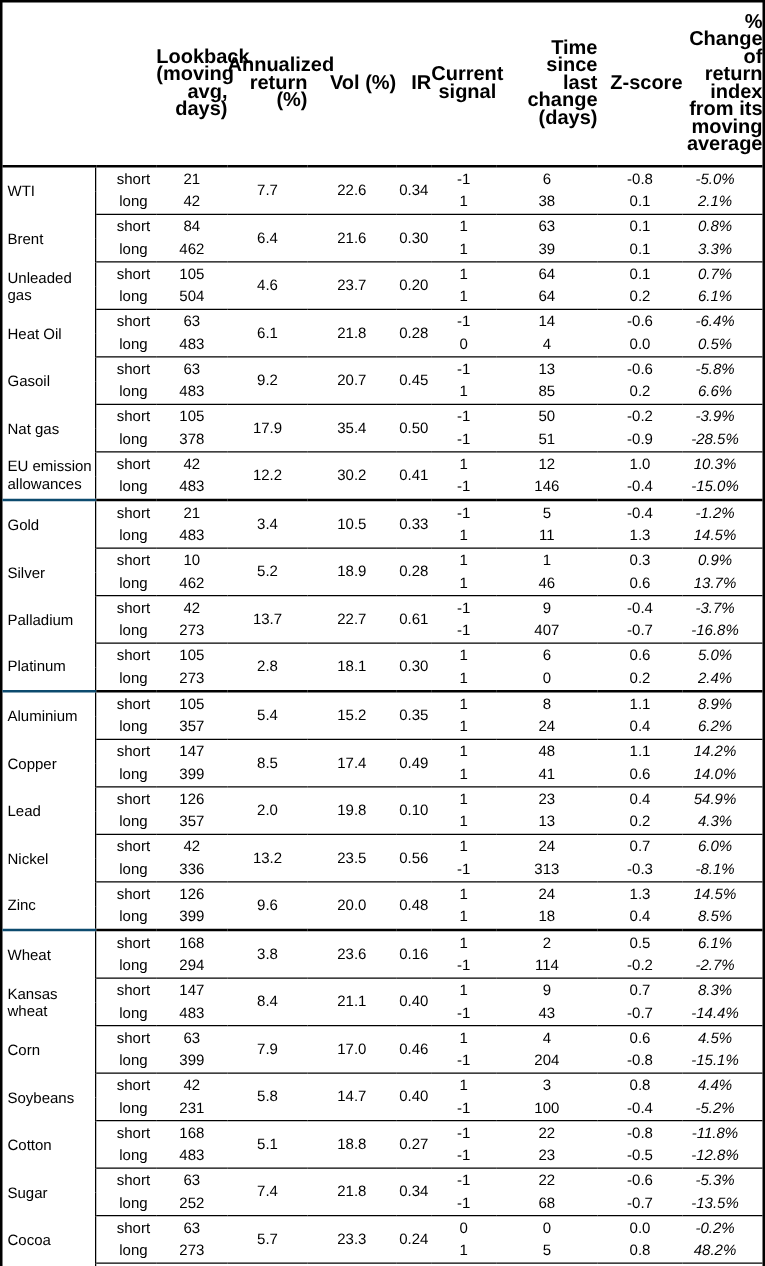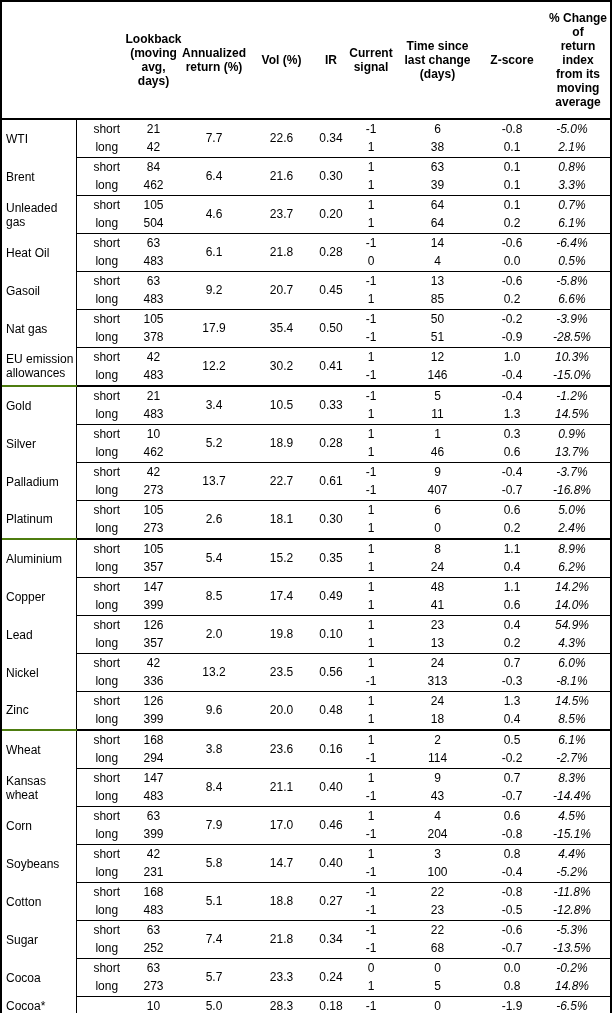--- a/index.html
+++ b/index.html
@@ -24,27 +24,27 @@
   col.c-lookback { width: 57px; }
   col.c-annualized { width: 64px; }
   col.c-vol { width: 71px; }
   col.c-ir { width: 28px; }
   col.c-signal { width: 52px; }
   col.c-time_since { width: 81px; }
   col.c-zscore { width: 68px; }
   col.c-pct_change { width: 64px; }
   thead th {
     font-weight: bold;
-    text-align: center;
+    text-align: right;
     vertical-align: middle;
     white-space: pre-line;
     line-height: 14px;
     padding: 9px 0;
     border-bottom: 2px solid #000;
-    font-size: 12px;
+    font-size: 16px;
   }
   tbody td {
     height: 18.5px;
     line-height: 13px;
     padding: 0;
     vertical-align: middle;
     text-align: center;
     overflow: hidden;
   }
   td.name {
@@ -54,21 +54,21 @@
   }
   td.horizon {
     text-align: center;
     padding-left: 12px;
     border-left: 1px solid #000;
   }
   td.pct { text-align: center; padding-right: 12px; font-style: italic; }
   tr.group-start > td { border-top: 1px solid #000; }
   tr.group-start > td.name { border-top: 0; }
   tr.section-start > td { border-top: 2px solid #000; }
-  tr.section-start > td.name { border-top: 2px solid #4d7c0f; }
+  tr.section-start > td.name { border-top: 2px solid #0c4a6e; }
 </style>
 </head>
 <body>
 
 <div class="frame">
   <table>
     <colgroup>
       <col class="c-name">
         <col class="c-horizon">
         <col class="c-lookback">
@@ -302,21 +302,21 @@
           <td class="num">273</td>
           <td class="num">-1</td>
           <td class="num">407</td>
           <td class="num">-0.7</td>
           <td class="num pct">-16.8%</td>
         </tr>
         <tr class="group-start">
           <td class="name" rowspan="2">Platinum</td>
           <td class="horizon">short</td>
           <td class="num">105</td>
-          <td class="num merged" rowspan="2">2.6</td>
+          <td class="num merged" rowspan="2">2.8</td>
           <td class="num merged" rowspan="2">18.1</td>
           <td class="num merged" rowspan="2">0.30</td>
           <td class="num">1</td>
           <td class="num">6</td>
           <td class="num">0.6</td>
           <td class="num pct">5.0%</td>
         </tr>
         <tr>
           <td class="horizon">long</td>
           <td class="num">273</td>
@@ -556,21 +556,21 @@
           <td class="num">0</td>
           <td class="num">0.0</td>
           <td class="num pct">-0.2%</td>
         </tr>
         <tr>
           <td class="horizon">long</td>
           <td class="num">273</td>
           <td class="num">1</td>
           <td class="num">5</td>
           <td class="num">0.8</td>
-          <td class="num pct">14.8%</td>
+          <td class="num pct">48.2%</td>
         </tr>
         <tr class="group-start">
           <td class="name">Cocoa*</td>
           <td class="horizon"></td>
           <td class="num">10</td>
           <td class="num merged">5.0</td>
           <td class="num merged">28.3</td>
           <td class="num merged">0.18</td>
           <td class="num">-1</td>
           <td class="num">0</td>

